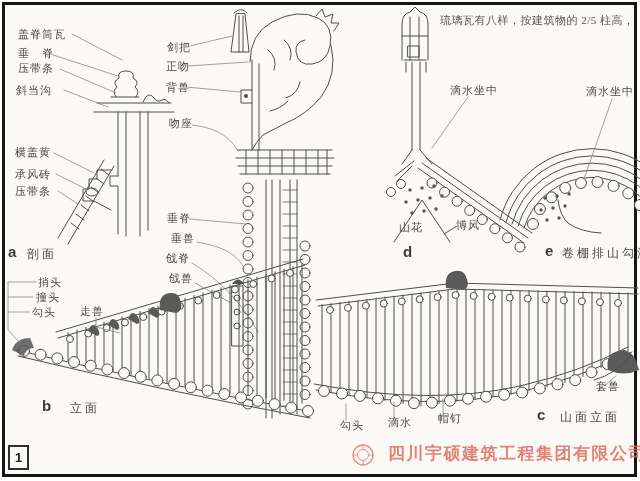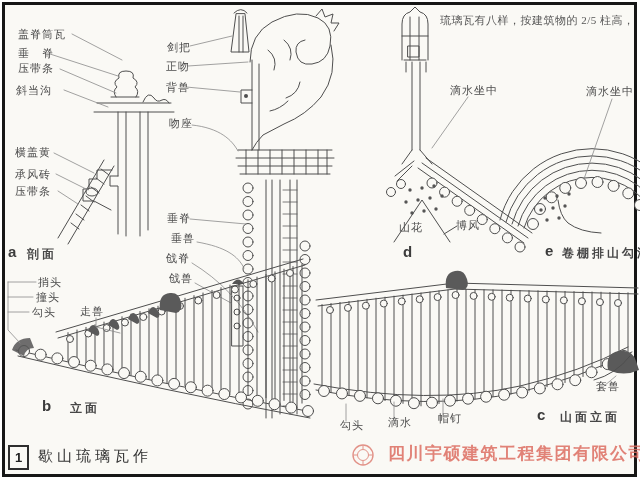--- a/index.html
+++ b/index.html
@@ -4,21 +4,21 @@
 <style>
   html,body{margin:0;padding:0;background:#ffffff;}
   .stage{position:relative;width:640px;height:481px;background:#ffffff;overflow:hidden;
          font-family:"Liberation Sans","DejaVu Sans",sans-serif;}
   .page{position:absolute;left:2px;top:2px;right:3px;bottom:4px;
         border:3px solid #161616;background:#faf9f5;}
   svg.art{position:absolute;left:0;top:0;}
   .lbl{position:absolute;font-size:11px;color:#4b4b4b;letter-spacing:1px;white-space:nowrap;line-height:12px;}
   .note{position:absolute;font-size:11px;color:#555555;letter-spacing:0.5px;white-space:nowrap;font-family:Liberation Serif, serif;}
   .cap-letter{position:absolute;font-size:15px;font-weight:bold;color:#3c3c3c;}
-  .cap-text{position:absolute;font-size:12px;color:#474747;letter-spacing:3px;white-space:nowrap;font-weight:bold;}
+  .cap-text{position:absolute;font-size:12px;color:#474747;letter-spacing:3px;white-space:nowrap;}
   .fig-box{position:absolute;width:17px;height:21px;border:2px solid #2e2e2e;color:#222;
            font-size:13px;font-weight:bold;display:flex;align-items:center;justify-content:center;}
   .fig-title{position:absolute;font-size:15px;color:#343434;letter-spacing:4px;white-space:nowrap;}
   .watermark{position:absolute;font-size:17px;font-weight:bold;color:#dd6e62;opacity:.85;
              letter-spacing:1.5px;white-space:nowrap;}
   .seal{position:absolute;}
 </style>
 </head>
 <body>
 
@@ -374,20 +374,19 @@
   <div class="cap-text" style="left:70px;top:400px">立面</div>
 
   <div class="lbl" style="left:340px;top:419px">勾头</div>
   <div class="lbl" style="left:388px;top:416px">滴水</div>
   <div class="lbl" style="left:438px;top:412px">帽钉</div>
   <div class="lbl" style="left:596px;top:380px">套兽</div>
   <div class="cap-letter" style="left:537px;top:406px">c</div>
   <div class="cap-text" style="left:560px;top:409px">山面立面</div>
 
   <div class="fig-box" style="left:8px;top:445px">1</div>
-  <div class="fig-title" style="left:38px;top:447px">歇山琉璃瓦作</div>
   <svg class="seal" style="left:350px;top:442px" width="26" height="26" viewBox="0 0 26 26">
     <circle cx="13" cy="13" r="10" fill="none" stroke="#e29288" stroke-width="1.4"></circle>
     <circle cx="13" cy="13" r="5.5" fill="none" stroke="#e29288" stroke-width="1"></circle>
     <path d="M13,3 V7 M13,19 V23 M3,13 H7 M19,13 H23" stroke="#e29288" stroke-width="1" fill="none"></path>
   </svg>
   <div class="watermark" style="left:388px;top:442px">四川宇硕建筑工程集团有限公司</div>
 </div>
 
 </body></html>

